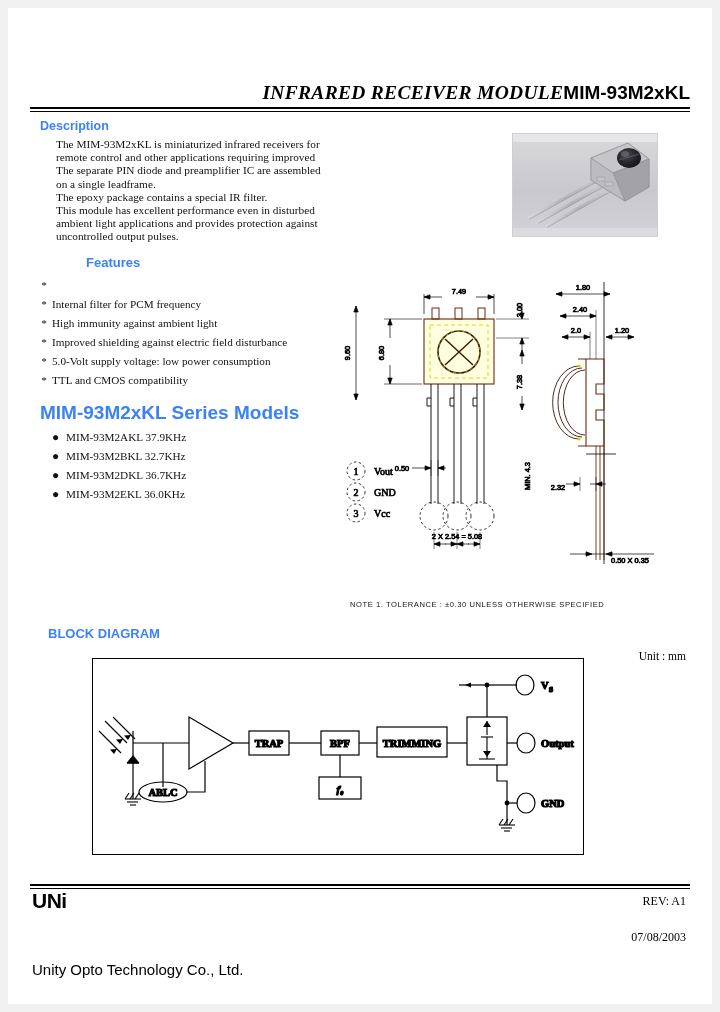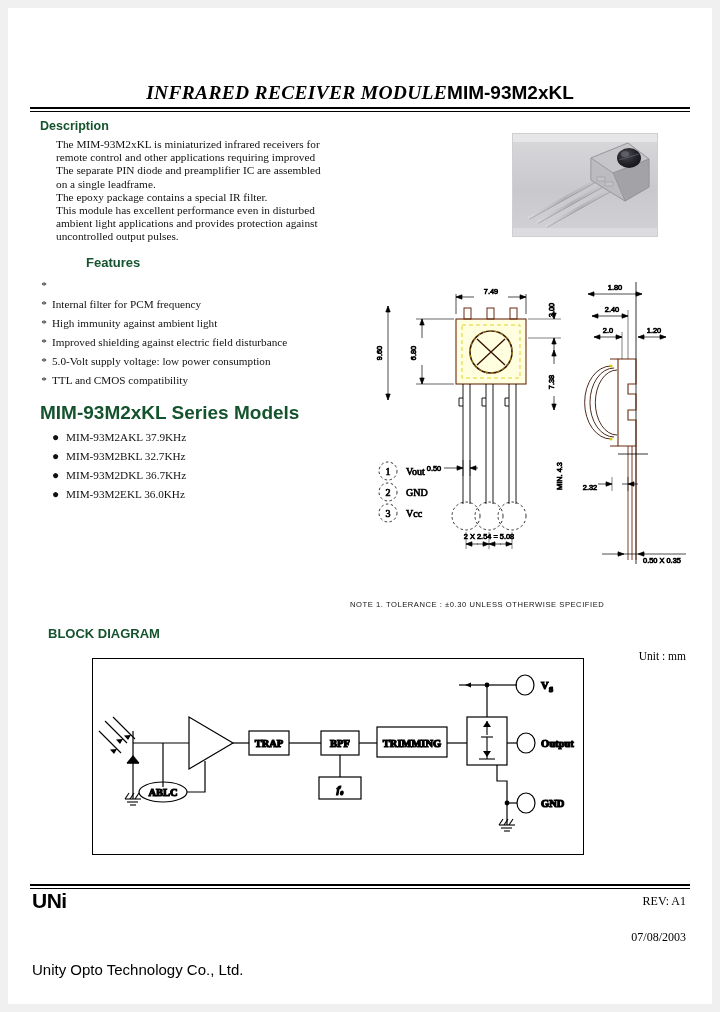--- a/index.html
+++ b/index.html
@@ -28,21 +28,21 @@
     left: 22px;
     top: 70px;
     width: 660px;
     height: 890px;
   }
 
   
   .hdr {
     display: flex;
     align-items: flex-end;
-    justify-content: center;
+    justify-content: flex-end;
     height: 26px;
   }
   .hdr-title {
     font-family: "Liberation Serif", serif;
     font-style: italic;
     font-weight: bold;
     font-size: 19.5px;
     letter-spacing: 0.3px;
     color: #000;
     white-space: nowrap;
@@ -59,21 +59,21 @@
     border-top: 2px solid #000;
     border-bottom: 1px solid #000;
     height: 2px;
   }
 
   
   .h-sans {
     font-family: "Liberation Sans", sans-serif;
     font-weight: bold;
     font-size: 12.5px;
-    color: #14532d;
+    color: #3b82f6;
   }
 
   
   .desc-wrap { position: relative; margin-top: 7px; height: 130px; }
   .desc-head { margin-left: 10px; }
   .desc-body {
     margin-left: 26px;
     margin-top: 5px;
     width: 300px;
     font-size: 11.3px;
@@ -111,21 +111,21 @@
     font-size: 11.2px;
     line-height: 19px;
     color: #111;
     margin-left: 22px;
   }
   .bullet { flex: 0 0 14px; font-size: 12px; line-height: 19px; }
 
   
   .mech {
     position: absolute;
-    left: 336px;
+    left: 304px;
     top: 186px;
     width: 340px;
     height: 380px;
   }
   .note {
     position: absolute;
     left: 320px;
     top: 522px;
     font-family: "Liberation Sans", sans-serif;
     font-size: 7.6px;

